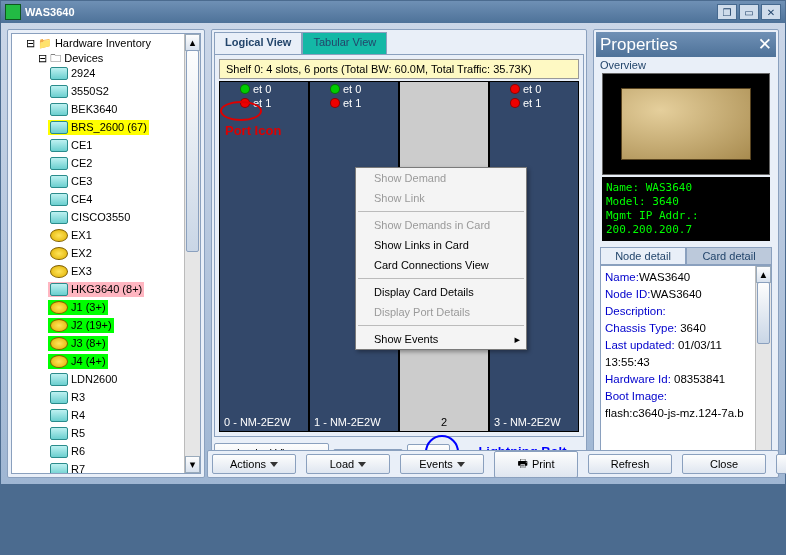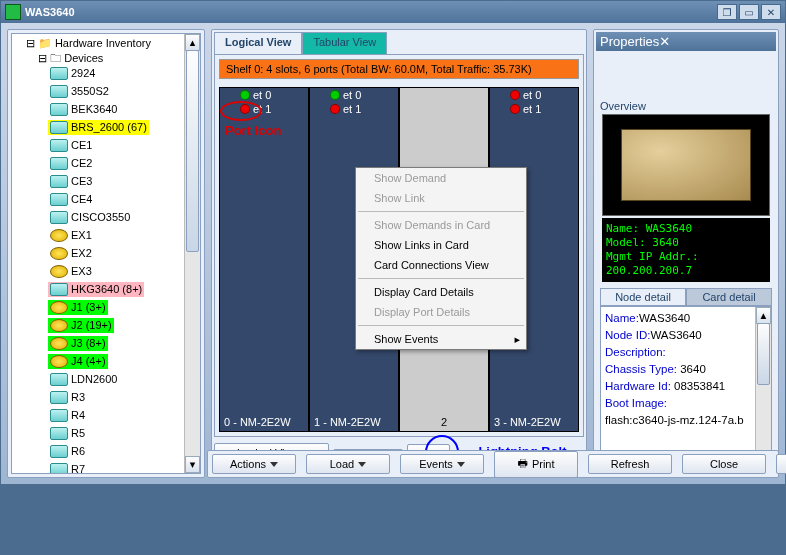--- a/index.html
+++ b/index.html
@@ -21,21 +21,21 @@
   .d-yel{background:radial-gradient(#ffe45a,#e0b000);border:1px solid #806000;border-radius:50%;}
   .hl-yel{background:#ffff00;}
   .hl-pink{background:#ffb6c1;}
   .hl-grn{background:#00ff00;}
 
   .mid{flex:1;display:flex;flex-direction:column;}
   .tabs{display:flex;height:22px;margin:2px 2px 0 2px;}
   .tab{padding:3px 10px;border:1px solid #8aa0be;border-bottom:none;background:#14b8a6;color:#23456b;font-size:11px;}
   .tab.active{background:#e9eff8;font-weight:bold;}
   .shelf-area{flex:1;margin:0 2px 2px 2px;border:1px solid #8aa0be;background:#e9eff8;padding:4px;display:flex;flex-direction:column;position:relative;}
-  .shelf-hdr{background:#f97316;border:1px solid #999;padding:3px 6px;margin-bottom:8px;}
+  .shelf-hdr{background:#fef9c3;border:1px solid #999;padding:3px 6px;margin-bottom:2px;}
   .slots{flex:1;display:flex;gap:2px;background:#000;border:1px solid #000;position:relative;}
   .slot{flex:1;background:#33486a;color:#fff;position:relative;}
   .slot.empty{background:#ccc;color:#000;}
   .slot-lbl{position:absolute;bottom:3px;left:4px;right:4px;font-size:11px;color:#fff;}
   .slot.empty .slot-lbl{color:#000;text-align:center;}
   .port{display:flex;align-items:center;gap:3px;padding:1px 4px;font-size:11px;margin-left:16px;}
   .dot{width:8px;height:8px;border-radius:50%;display:inline-block;border:1px solid #0006;}
   .dot-g{background:#0c0;}
   .dot-r{background:#e00;}
   .port-anno{position:absolute;color:#d00;font-weight:bold;font-size:13px;}
@@ -49,22 +49,22 @@
 
   .midbtns{display:flex;gap:4px;padding:4px 2px 2px 2px;align-items:center;}
   .btn{background:linear-gradient(#fdfdfd,#dfe6f0);border:1px solid #8aa0be;padding:3px 10px;border-radius:2px;display:inline-flex;align-items:center;gap:4px;color:#000;}
   .tri-up{width:0;height:0;border-left:4px solid transparent;border-right:4px solid transparent;border-bottom:5px solid #333;display:inline-block;}
   .tri-dn{width:0;height:0;border-left:4px solid transparent;border-right:4px solid transparent;border-top:5px solid #333;display:inline-block;}
   .bolt-btn{width:24px;height:22px;display:flex;align-items:center;justify-content:center;}
   .bolt-circ{border:2px solid #00f;border-radius:50%;position:absolute;}
   .anno-blue{color:#00f;font-weight:bold;font-size:13px;}
 
   .right{width:186px;display:flex;flex-direction:column;padding:2px;}
-  .props-hd{background:linear-gradient(#6f90b5,#4e7299);color:#fff;padding:2px 4px;font-size:13px;display:flex;justify-content:flex-start;align-items:center;}
-  .ov-lbl{color:#23456b;padding:2px 4px 0 4px;margin-top:47px;}
+  .props-hd{background:linear-gradient(#6f90b5,#4e7299);color:#fff;padding:2px 4px;font-size:17px;display:flex;justify-content:space-between;align-items:center;}
+  .ov-lbl{color:#23456b;padding:2px 4px 0 4px;}
   .ov-img{margin:2px 6px;height:100px;border:1px solid #666;background:#000;position:relative;}
   .ov-router{position:absolute;left:18px;top:14px;right:18px;bottom:14px;background:radial-gradient(ellipse at 30% 30%,#e5cf9c,#a88b4f);border:1px solid #5a4520;}
   .ov-stats{margin:0 6px 4px 6px;background:#000;color:#0f0;padding:4px;font-family:Consolas,monospace;font-size:11px;line-height:14px;}
   .dtabs{display:flex;margin:2px 4px 0 4px;}
   .dtab{flex:1;text-align:center;padding:2px 4px;border:1px solid #8aa0be;background:#bcc9db;color:#23456b;}
   .dtab.active{background:#e9eff8;}
   .detail{flex:1;margin:0 4px 4px 4px;border:1px solid #8aa0be;background:#fff;padding:3px 4px;overflow:hidden;font-size:11.5px;line-height:17px;}
   .detail .k{color:#0000cc;}
 
   .bottom{position:absolute;left:206px;right:6px;bottom:6px;height:28px;display:flex;gap:10px;align-items:center;padding:2px 4px;}
@@ -324,20 +324,21 @@
       </div>
       <div class="dtabs">
         <div class="dtab active">Node detail</div>
         <div class="dtab">Card detail</div>
       </div>
       <div class="detail" style="position:relative;">
         <div><span class="k">Name:</span><span>WAS3640</span></div>
         <div><span class="k">Node ID:</span><span>WAS3640</span></div>
         <div><span class="k">Description:</span></div>
         <div><span class="k">Chassis Type:</span><span> 3640</span></div>
+        <div><span class="k">Last updated:</span><span> 01/03/11 13:55:43</span></div>
         <div><span class="k">Hardware Id:</span><span> 08353841</span></div>
         <div><span class="k">Boot Image:</span></div>
         <div><span>flash:c3640-js-mz.124-7a.b</span></div>
         <div class="scrollbar-v">
           <div class="sb-btn">▴</div>
           <div class="sb-thumb" style="top:16px;height:60px;"></div>
           <div class="sb-btn" style="position:absolute;bottom:0;left:0;right:0;">▾</div>
         </div>
       </div>
     </div>

